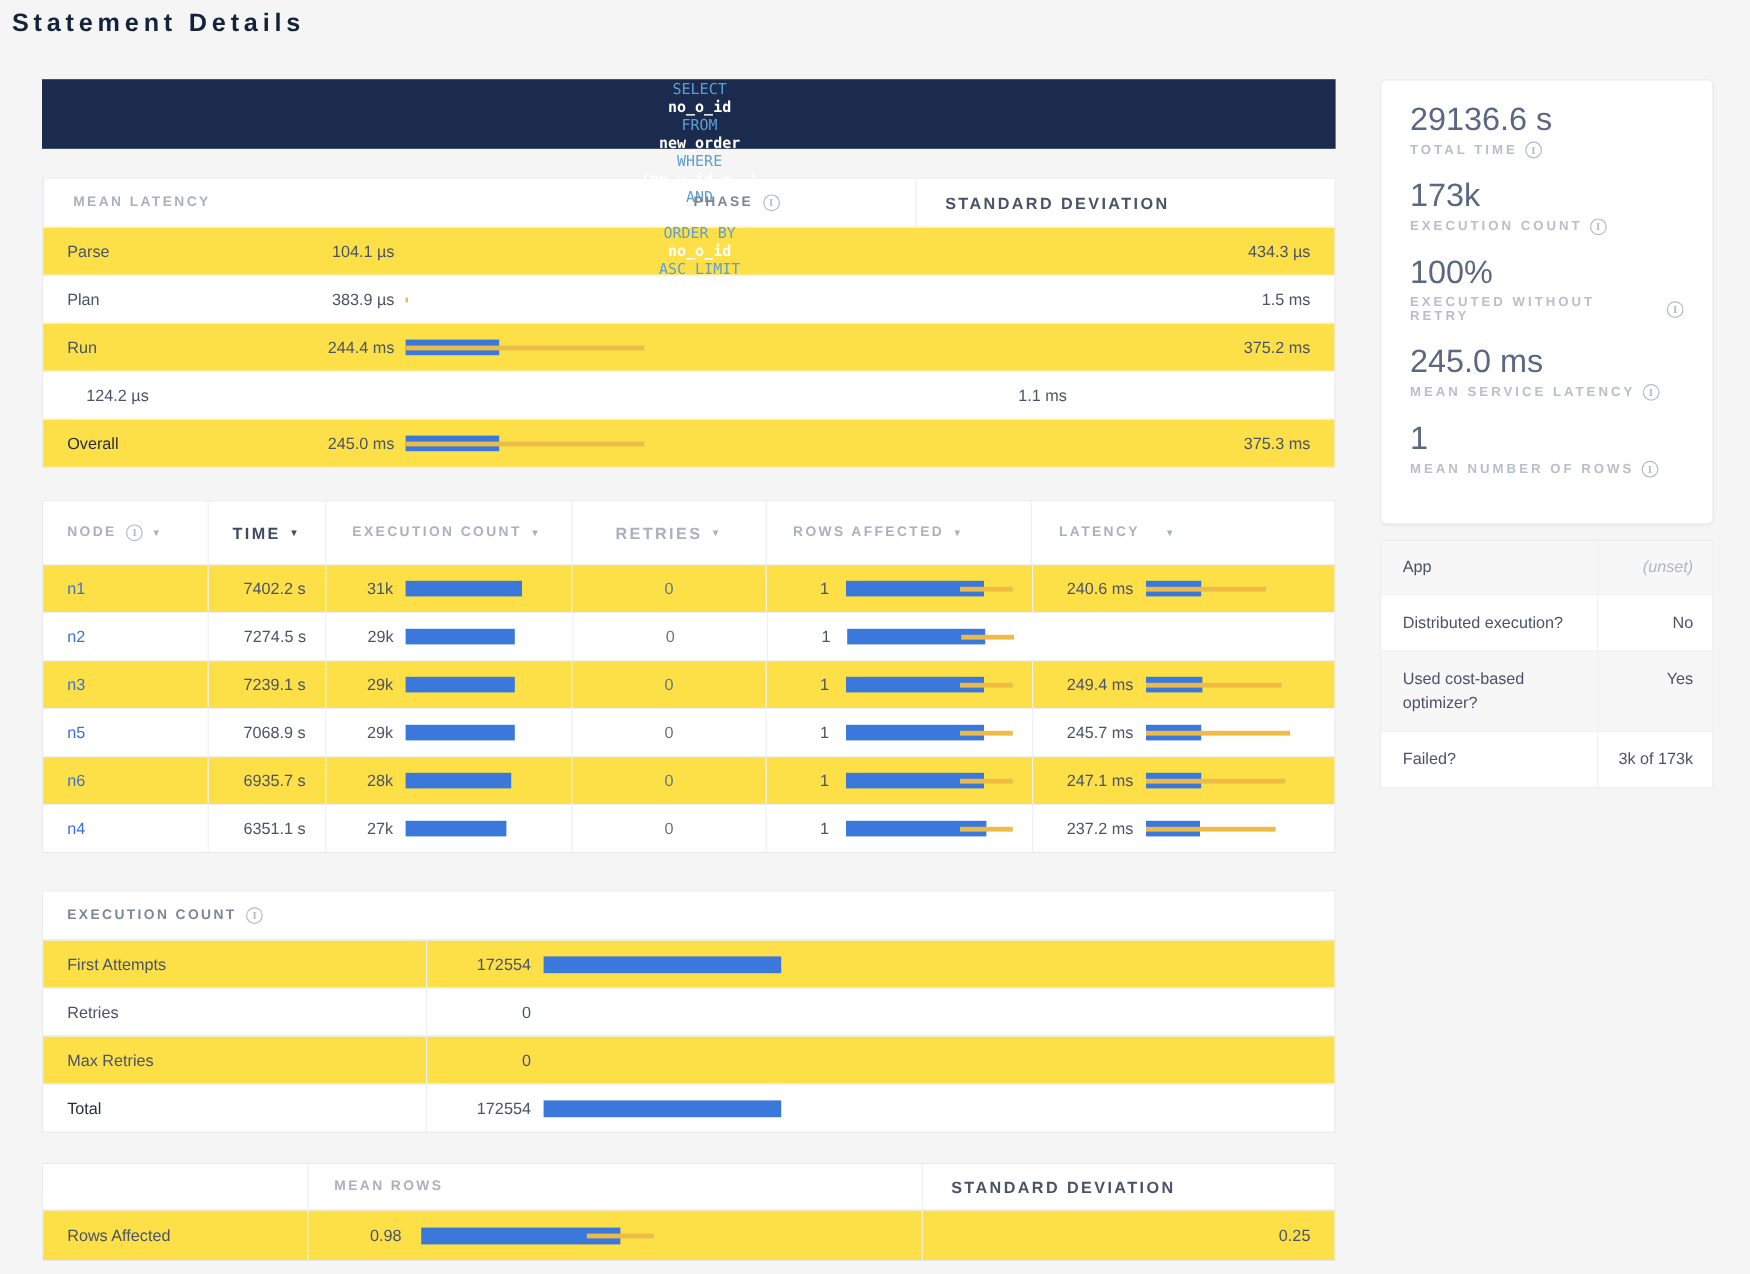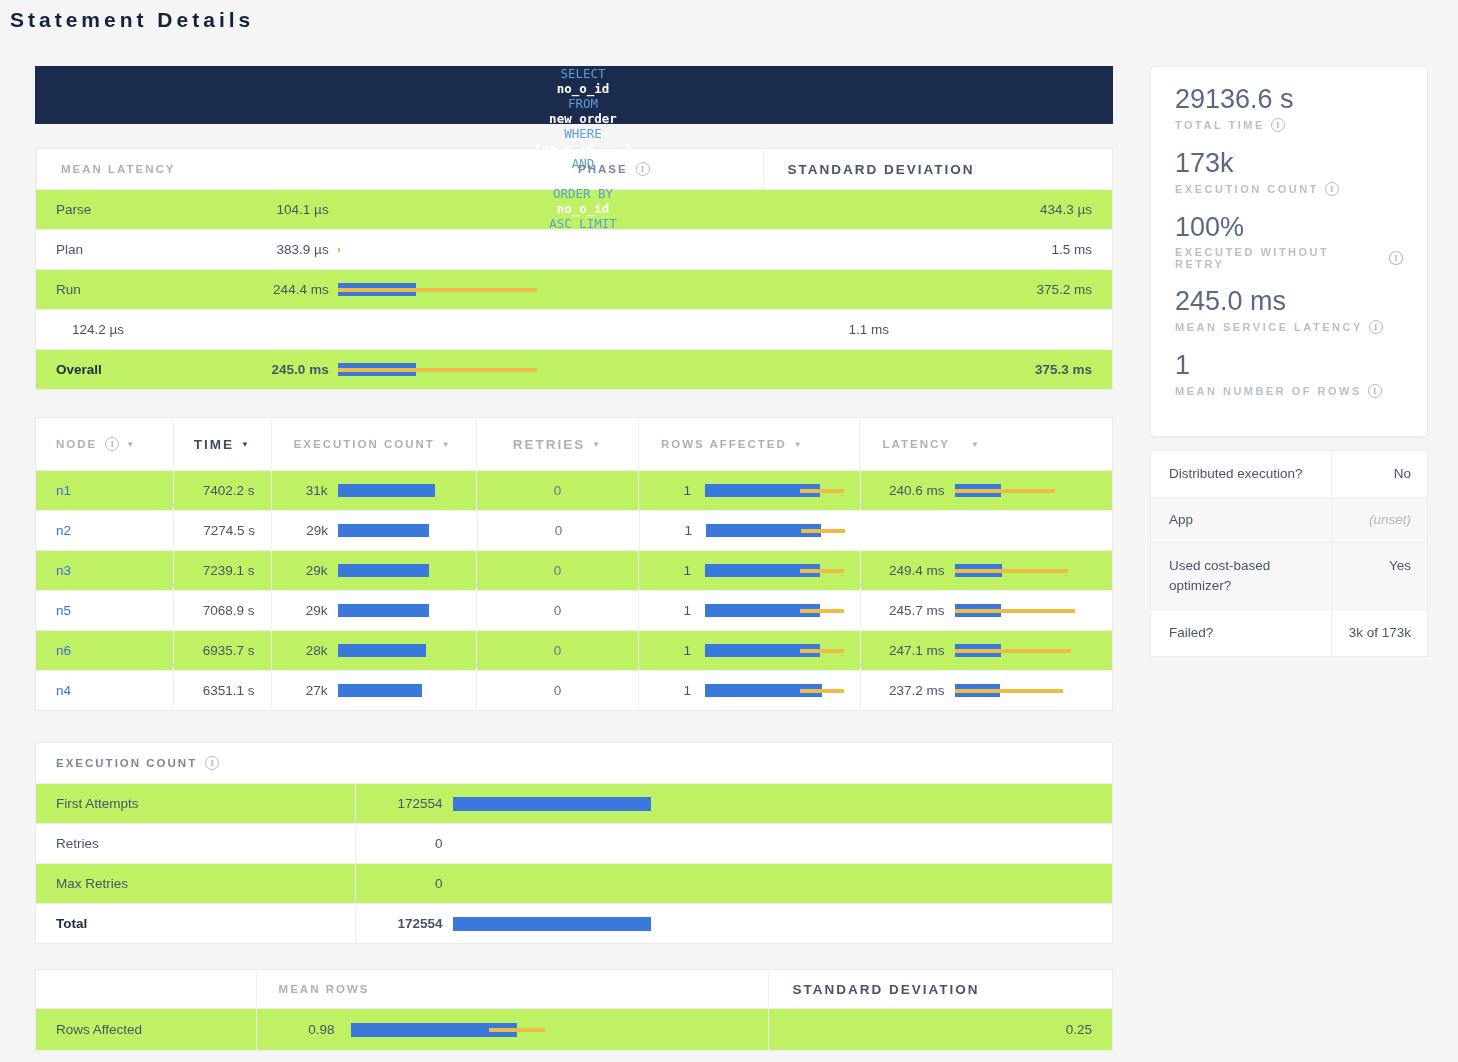--- a/index.html
+++ b/index.html
@@ -15,30 +15,30 @@
   
   .sql-box { height:58px; background:#1b2b4d; display:flex; align-items:center;
     padding-left:18px; font-family:"DejaVu Sans Mono", monospace; font-size:12.5px;
     white-space:pre;flex-direction:column; }
   .sql-box .kw { color:#5c9fd6; }
   .sql-box .id { color:#ffffff; font-weight:bold; }
 
   
   .tbl { background:#fff; border:1px solid #e8eaee; margin-top:24px; }
   .row { display:flex; align-items:center; height:40px; border-top:1px solid #eef0f3; }
-  .row.alt { background:#bef264; }
+  .row.alt { background:#fde047; }
   .hrow { display:flex; align-items:center; height:40px; background:#fff; }
   .hcell, .cell { height:100%; display:flex; align-items:center; }
   .hcell { font-size:11.5px; letter-spacing:2px; text-transform:uppercase; color:#aab1bd; font-weight:bold; }
   .hcell.primary { color:#7c8698; }
   .hcell.active { color:#3f4a63; }
   .col-sep { border-left:1px solid #eef0f3; }
 
   .label-cell { padding-left:20px; font-size:13.5px; color:#4a5467; }
-  .bold { font-weight:bold; color:#242d40; }
+  .bold { font-weight:normal; color:#242d40; }
 
   .info-icon { display:inline-flex; align-items:center; justify-content:center;
     width:14px; height:14px; border:1px solid currentColor; border-radius:50%;
     font-size:9px; letter-spacing:0; margin-left:8px; color:#b4bac5; font-family:"Liberation Serif", serif; }
   .info-icon::before { content:"i"; }
   .sort-arrow { margin-left:7px; font-size:8px; }
   .sort-arrow::before { content:"\25BC"; }
 
   
   .viz { position:relative; height:14px; display:flex; align-items:center; }
@@ -476,29 +476,29 @@
       <div class="summary-item">
         <div class="summary-value">1</div>
         <div class="summary-label">
             <span>Mean Number of Rows</span>
             <span class="info-icon"></span>
           </div>
       </div>
     </div>
 
     <div class="details-card">
+      <div class="d-row alt">
+        <div class="d-label" style="padding-top:12px; padding-bottom:12px;">App</div>
+        <div class="d-value muted" style="padding-top:12px; padding-bottom:12px;">(unset)</div>
+      </div>
       <div class="d-row">
         <div class="d-label">Distributed execution?</div>
         <div class="d-value">No</div>
       </div>
       <div class="d-row alt">
-        <div class="d-label" style="padding-top:12px; padding-bottom:12px;">App</div>
-        <div class="d-value muted" style="padding-top:12px; padding-bottom:12px;">(unset)</div>
-      </div>
-      <div class="d-row alt">
         <div class="d-label">Used cost-based optimizer?</div>
         <div class="d-value">Yes</div>
       </div>
       <div class="d-row">
         <div class="d-label">Failed?</div>
         <div class="d-value">3k of 173k</div>
       </div>
     </div>
   </div>
 

